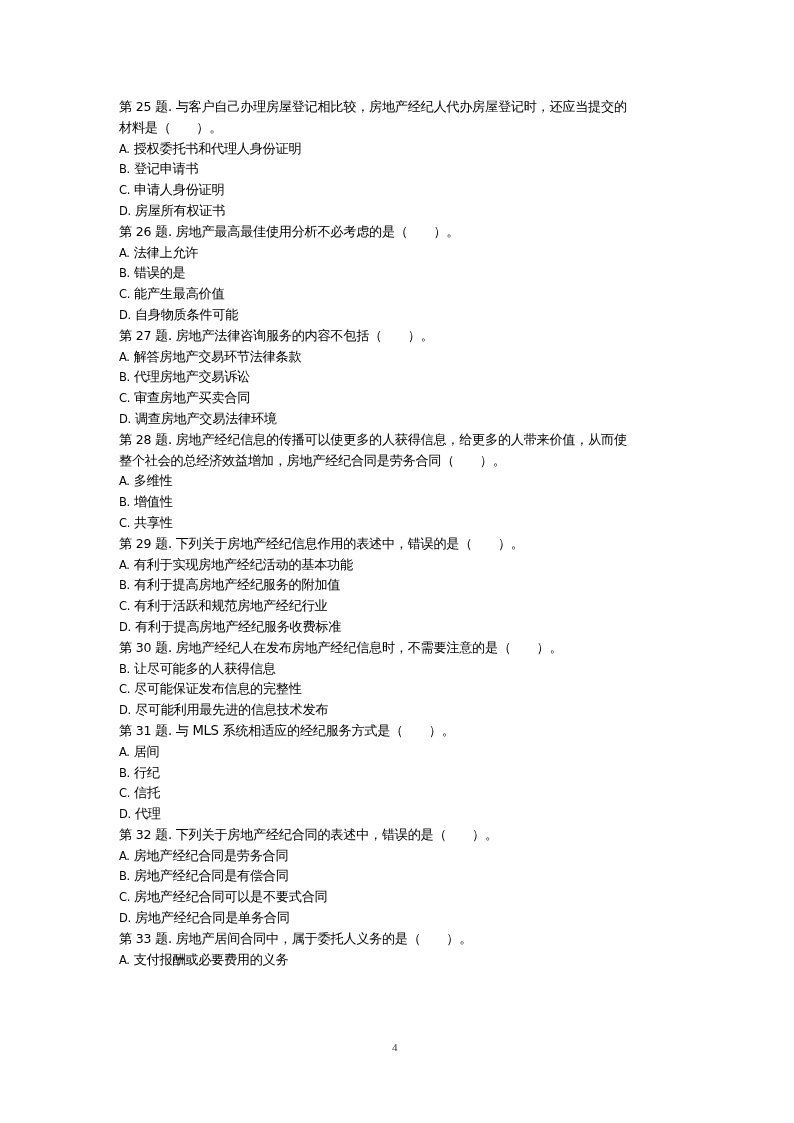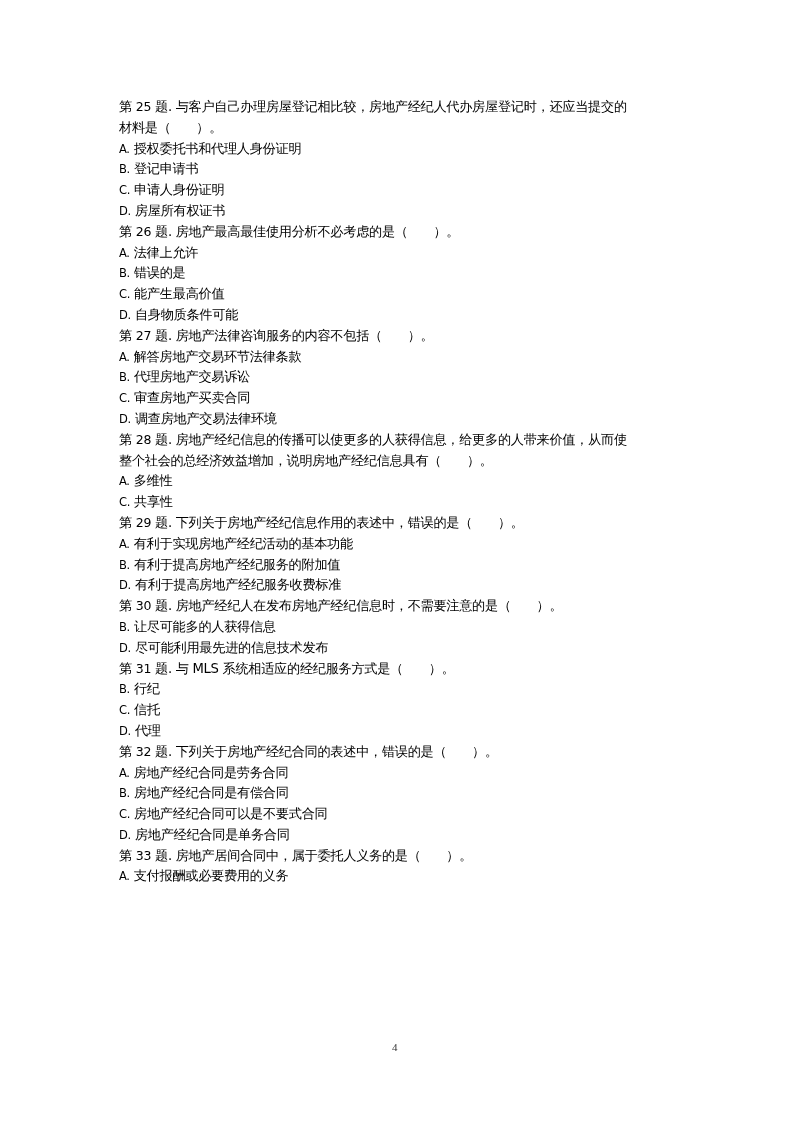--- a/index.html
+++ b/index.html
@@ -33,37 +33,41 @@
     </div>
     <div>
       <div class="line"><span>第</span> <span class="q-num">27</span> <span>题.</span> <span>房地产法律咨询服务的内容不包括（　　）。</span></div>
       <div class="line"><span class="opt-letter">A.</span><span>解答房地产交易环节法律条款</span></div>
       <div class="line"><span class="opt-letter">B.</span><span>代理房地产交易诉讼</span></div>
       <div class="line"><span class="opt-letter">C.</span><span>审查房地产买卖合同</span></div>
       <div class="line"><span class="opt-letter">D.</span><span>调查房地产交易法律环境</span></div>
     </div>
     <div>
       <div class="line"><span>第</span> <span class="q-num">28</span> <span>题.</span> <span>房地产经纪信息的传播可以使更多的人获得信息，给更多的人带来价值，从而使</span></div>
-      <div class="line"><span>整个社会的总经济效益增加，说明房地产经纪信息具有（　　）。</span></div>
+      <div class="line"><span>整个社会的总经济效益增加，房地产经纪合同是劳务合同（　　）。</span></div>
       <div class="line"><span class="opt-letter">A.</span><span>多维性</span></div>
+      <div class="line"><span class="opt-letter">B.</span><span>增值性</span></div>
       <div class="line"><span class="opt-letter">C.</span><span>共享性</span></div>
     </div>
     <div>
       <div class="line"><span>第</span> <span class="q-num">29</span> <span>题.</span> <span>下列关于房地产经纪信息作用的表述中，错误的是（　　）。</span></div>
       <div class="line"><span class="opt-letter">A.</span><span>有利于实现房地产经纪活动的基本功能</span></div>
       <div class="line"><span class="opt-letter">B.</span><span>有利于提高房地产经纪服务的附加值</span></div>
+      <div class="line"><span class="opt-letter">C.</span><span>有利于活跃和规范房地产经纪行业</span></div>
       <div class="line"><span class="opt-letter">D.</span><span>有利于提高房地产经纪服务收费标准</span></div>
     </div>
     <div>
       <div class="line"><span>第</span> <span class="q-num">30</span> <span>题.</span> <span>房地产经纪人在发布房地产经纪信息时，不需要注意的是（　　）。</span></div>
       <div class="line"><span class="opt-letter">B.</span><span>让尽可能多的人获得信息</span></div>
+      <div class="line"><span class="opt-letter">C.</span><span>尽可能保证发布信息的完整性</span></div>
       <div class="line"><span class="opt-letter">D.</span><span>尽可能利用最先进的信息技术发布</span></div>
     </div>
     <div>
       <div class="line"><span>第</span> <span class="q-num">31</span> <span>题.</span> <span>与 MLS 系统相适应的经纪服务方式是（　　）。</span></div>
+      <div class="line"><span class="opt-letter">A.</span><span>居间</span></div>
       <div class="line"><span class="opt-letter">B.</span><span>行纪</span></div>
       <div class="line"><span class="opt-letter">C.</span><span>信托</span></div>
       <div class="line"><span class="opt-letter">D.</span><span>代理</span></div>
     </div>
     <div>
       <div class="line"><span>第</span> <span class="q-num">32</span> <span>题.</span> <span>下列关于房地产经纪合同的表述中，错误的是（　　）。</span></div>
       <div class="line"><span class="opt-letter">A.</span><span>房地产经纪合同是劳务合同</span></div>
       <div class="line"><span class="opt-letter">B.</span><span>房地产经纪合同是有偿合同</span></div>
       <div class="line"><span class="opt-letter">C.</span><span>房地产经纪合同可以是不要式合同</span></div>
       <div class="line"><span class="opt-letter">D.</span><span>房地产经纪合同是单务合同</span></div>

